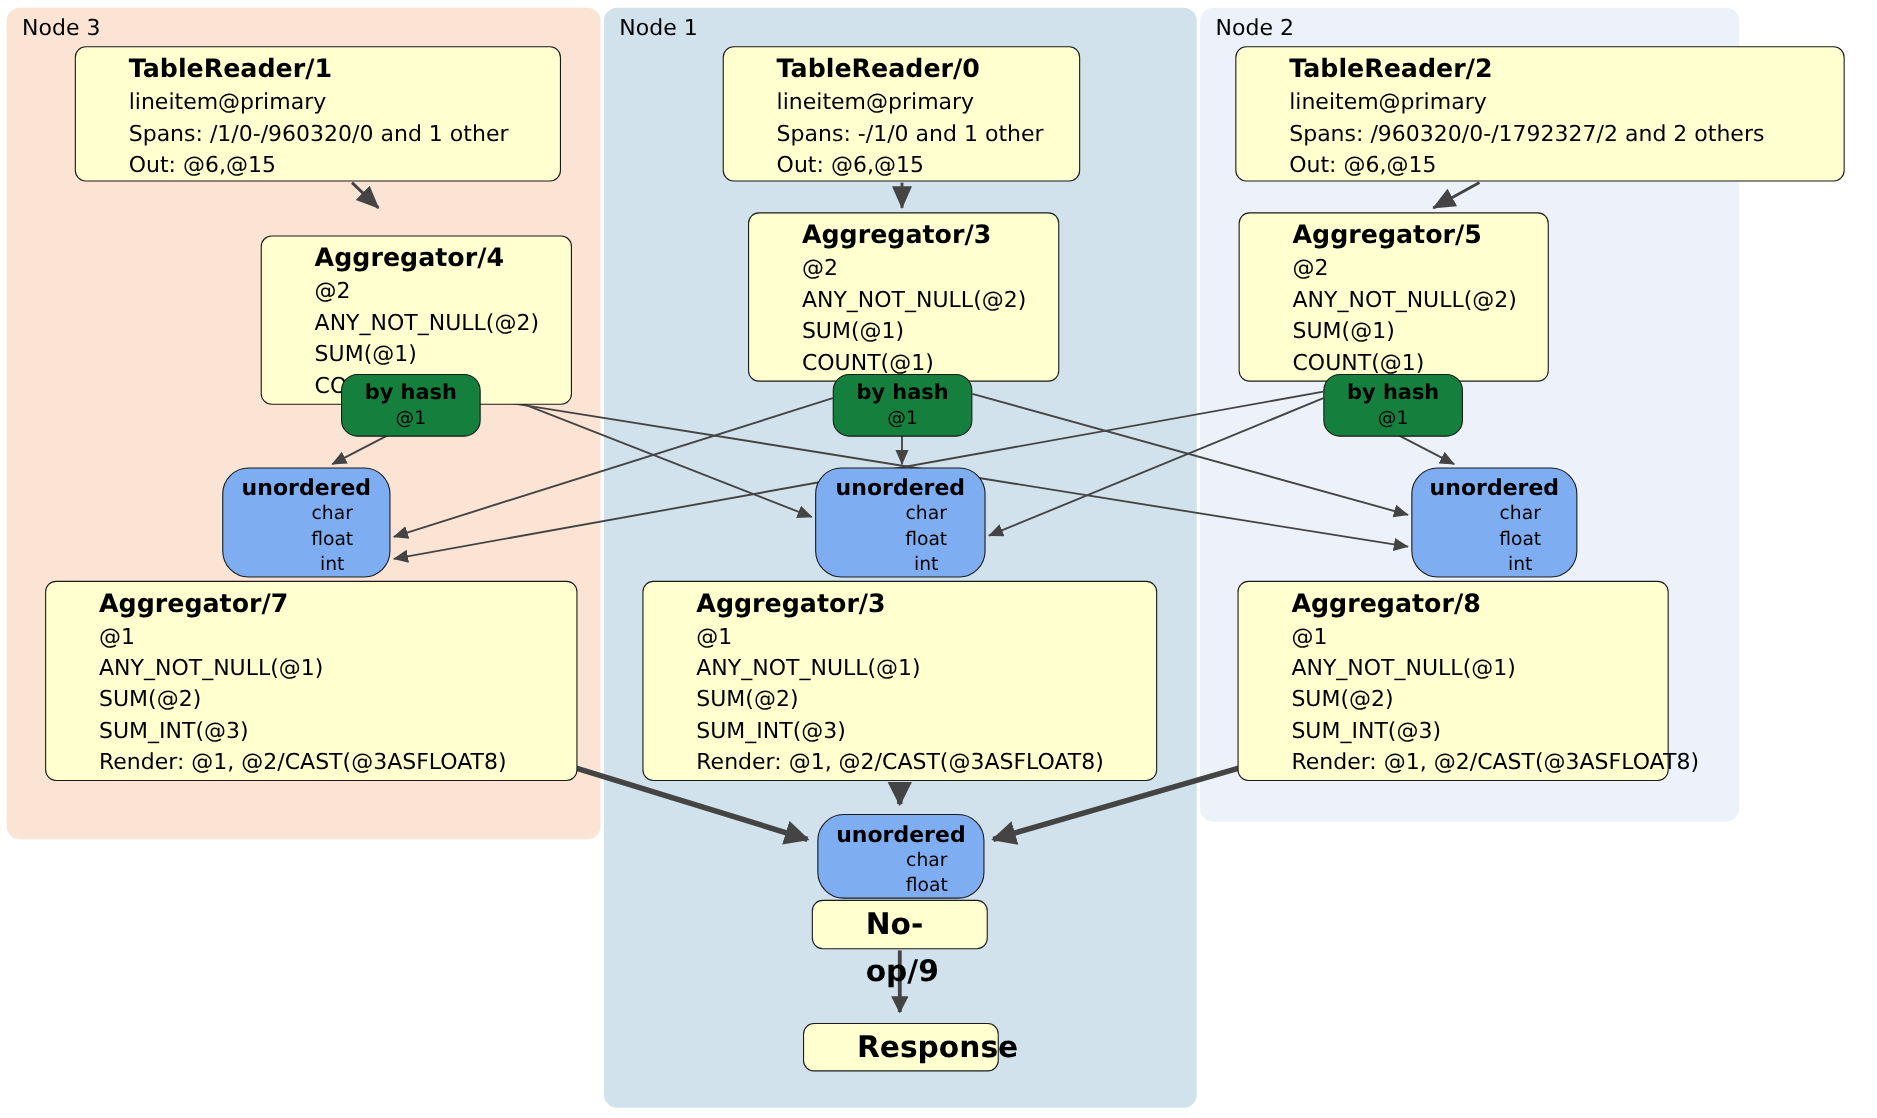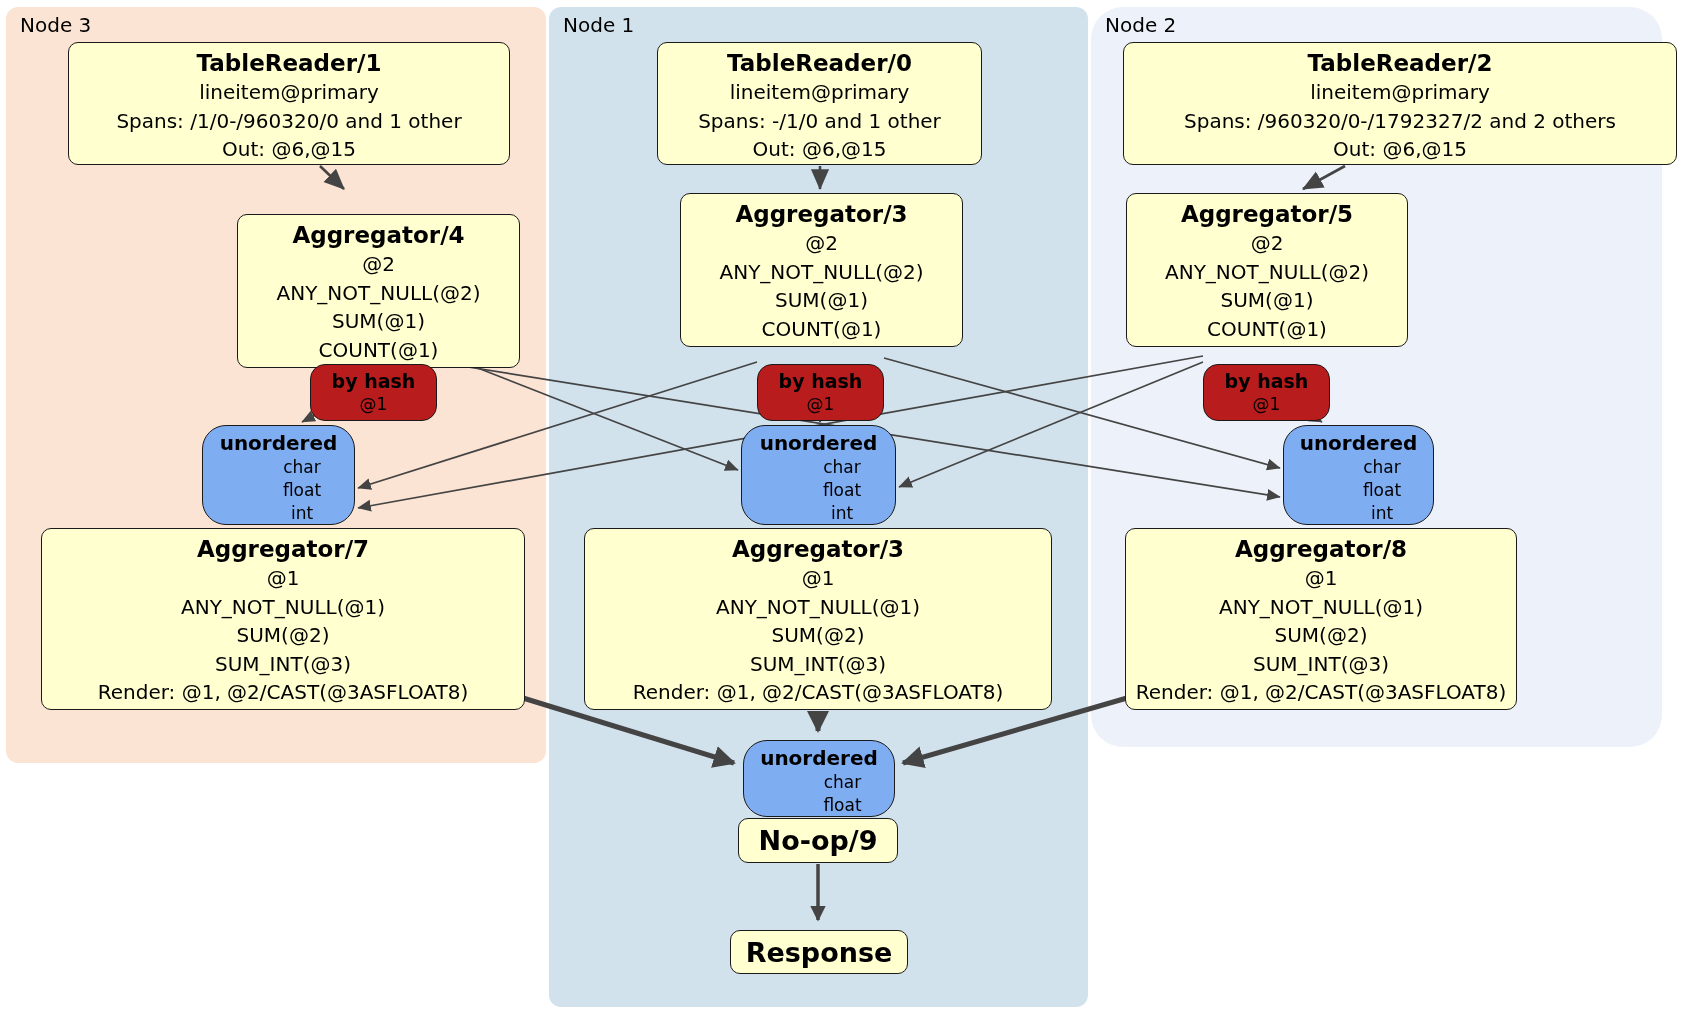--- a/index.html
+++ b/index.html
@@ -3,47 +3,47 @@
 <meta charset="utf-8">
 <style>
   html,body{margin:0;padding:0;background:#ffffff;}
   .canvas{
     position:relative;width:1706px;height:1016px;background:#ffffff;overflow:hidden;
     font-family:"DejaVu Sans","Liberation Sans",sans-serif;color:#000;
   }
   .region{position:absolute;border-radius:12px;}
   #region-node3{left:6px;top:7px;width:540px;height:756px;background:#fce4d4;}
   #region-node1{left:549px;top:7px;width:539px;height:1000px;background:#d2e2ed;}
-  #region-node2{left:1091px;top:7px;width:571px;height:740px;background:#edf2fa;border-radius:32px;}
+  #region-node2{left:1091px;top:7px;width:490px;height:740px;background:#edf2fa;}
   .region-label{position:absolute;left:14px;top:6px;font-size:20px;color:#000;}
 
   svg.edges{position:absolute;left:0;top:0;z-index:1;}
 
   .pbox{
     position:absolute;z-index:2;background:#ffffd0;border:1.6px solid #1a1a1a;
-    border-radius:10px;text-align:center;box-sizing:border-box;padding-top:5px;
+    border-radius:10px;text-align:left;box-sizing:border-box;padding-top:5px;padding-left:48px;
   }
   .pbox .ptitle{font-weight:bold;font-size:23px;line-height:30px;}
   .pbox .pline{font-size:20px;line-height:28.5px;white-space:nowrap;}
   #tr1{left:68px;top:42px;width:442px;height:123px;}
   #tr0{left:657px;top:42px;width:325px;height:123px;}
   #tr2{left:1123px;top:42px;width:554px;height:123px;}
   #agg4{left:237px;top:178px;width:283px;height:154px;margin-top:36px;}
   #agg3{left:680px;top:193px;width:283px;height:154px;}
   #agg5{left:1126px;top:193px;width:282px;height:154px;}
   #agg7{left:41px;top:528px;width:484px;height:182px;}
   #agg6{left:584px;top:528px;width:468px;height:182px;}
   #agg8{left:1125px;top:528px;width:392px;height:182px;}
   #noop{left:738px;top:818px;width:160px;height:45px;padding-top:0;}
   #resp{left:730px;top:930px;width:178px;height:44px;padding-top:0;}
   #noop .ptitle,#resp .ptitle{font-size:27px;line-height:43px;}
 
   .router{
-    position:absolute;z-index:3;background:#b91c1c;border:1.6px solid #1a1a1a;
-    border-radius:15px;text-align:center;box-sizing:border-box;padding-top:3px;margin-top:24px;
+    position:absolute;z-index:3;background:#15803d;border:1.6px solid #1a1a1a;
+    border-radius:15px;text-align:center;box-sizing:border-box;padding-top:3px;
   }
   .router .rtitle{font-weight:bold;font-size:19px;line-height:26px;}
   .router .rkey{font-size:17px;line-height:21px;}
   #bh3{left:310px;top:340px;width:127px;height:57px;}
   #bh1{left:757px;top:340px;width:127px;height:57px;}
   #bh2{left:1203px;top:340px;width:127px;height:57px;}
 
   .sync{
     position:absolute;z-index:3;background:#7fadf2;border:1.6px solid #1a1a1a;
     border-radius:24px;text-align:center;box-sizing:border-box;padding-top:5px;

